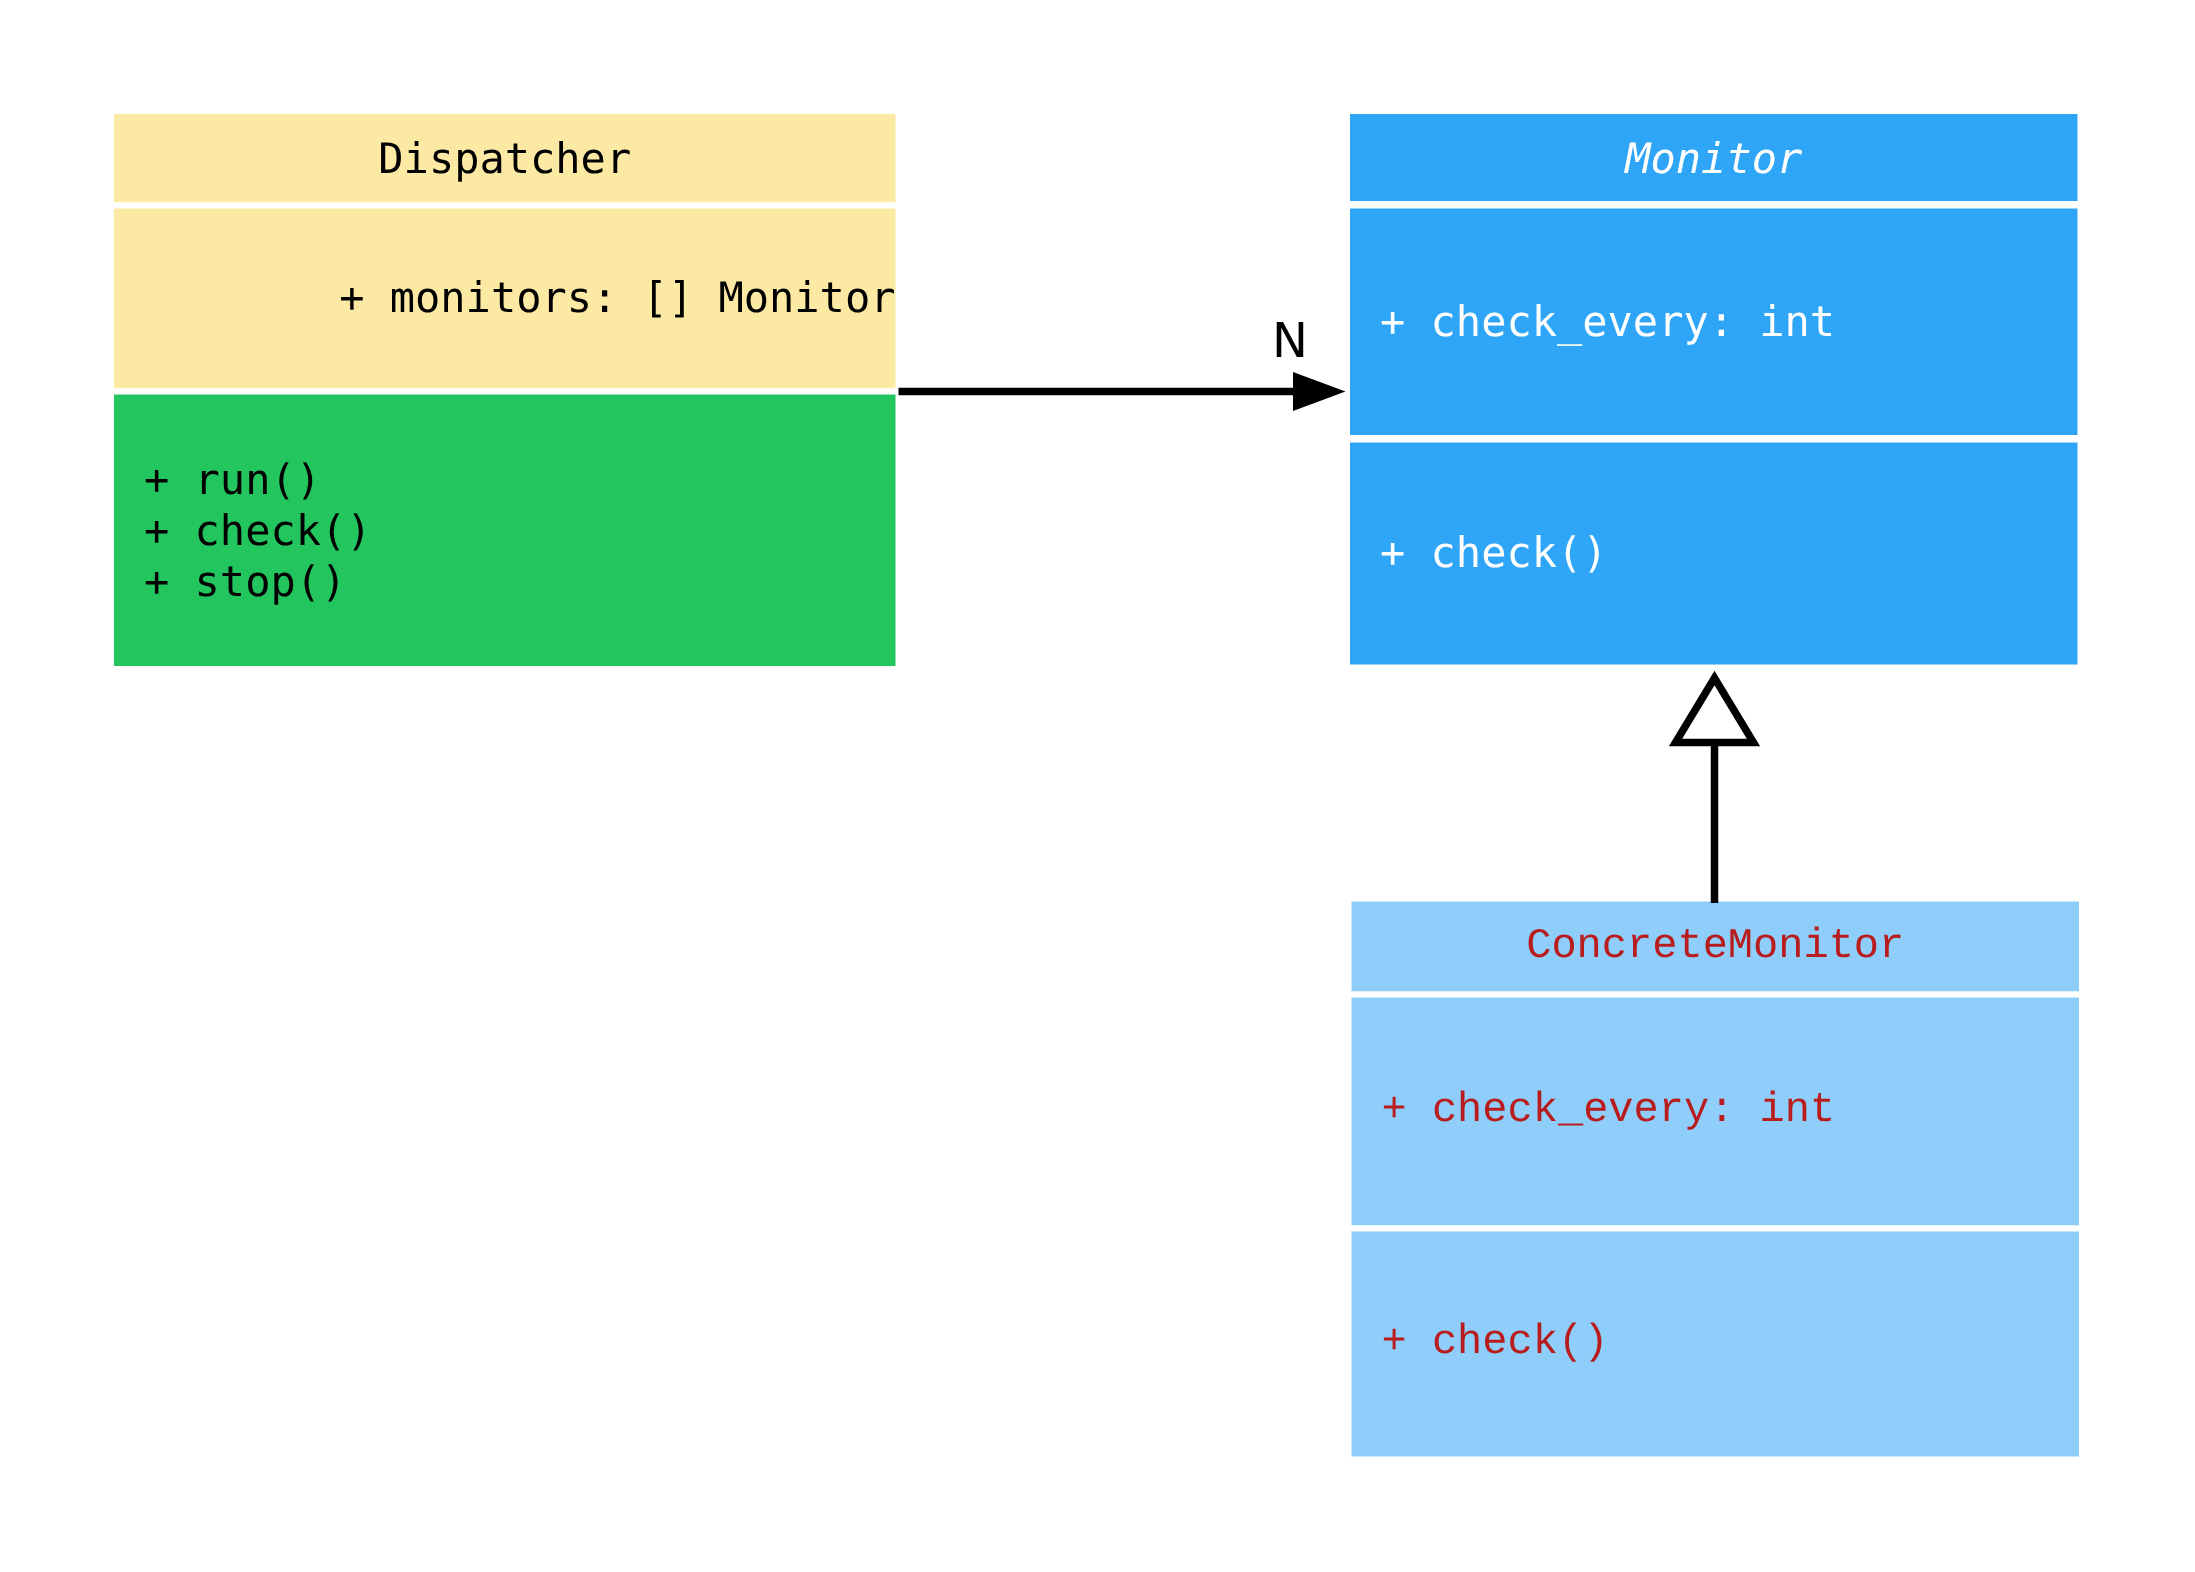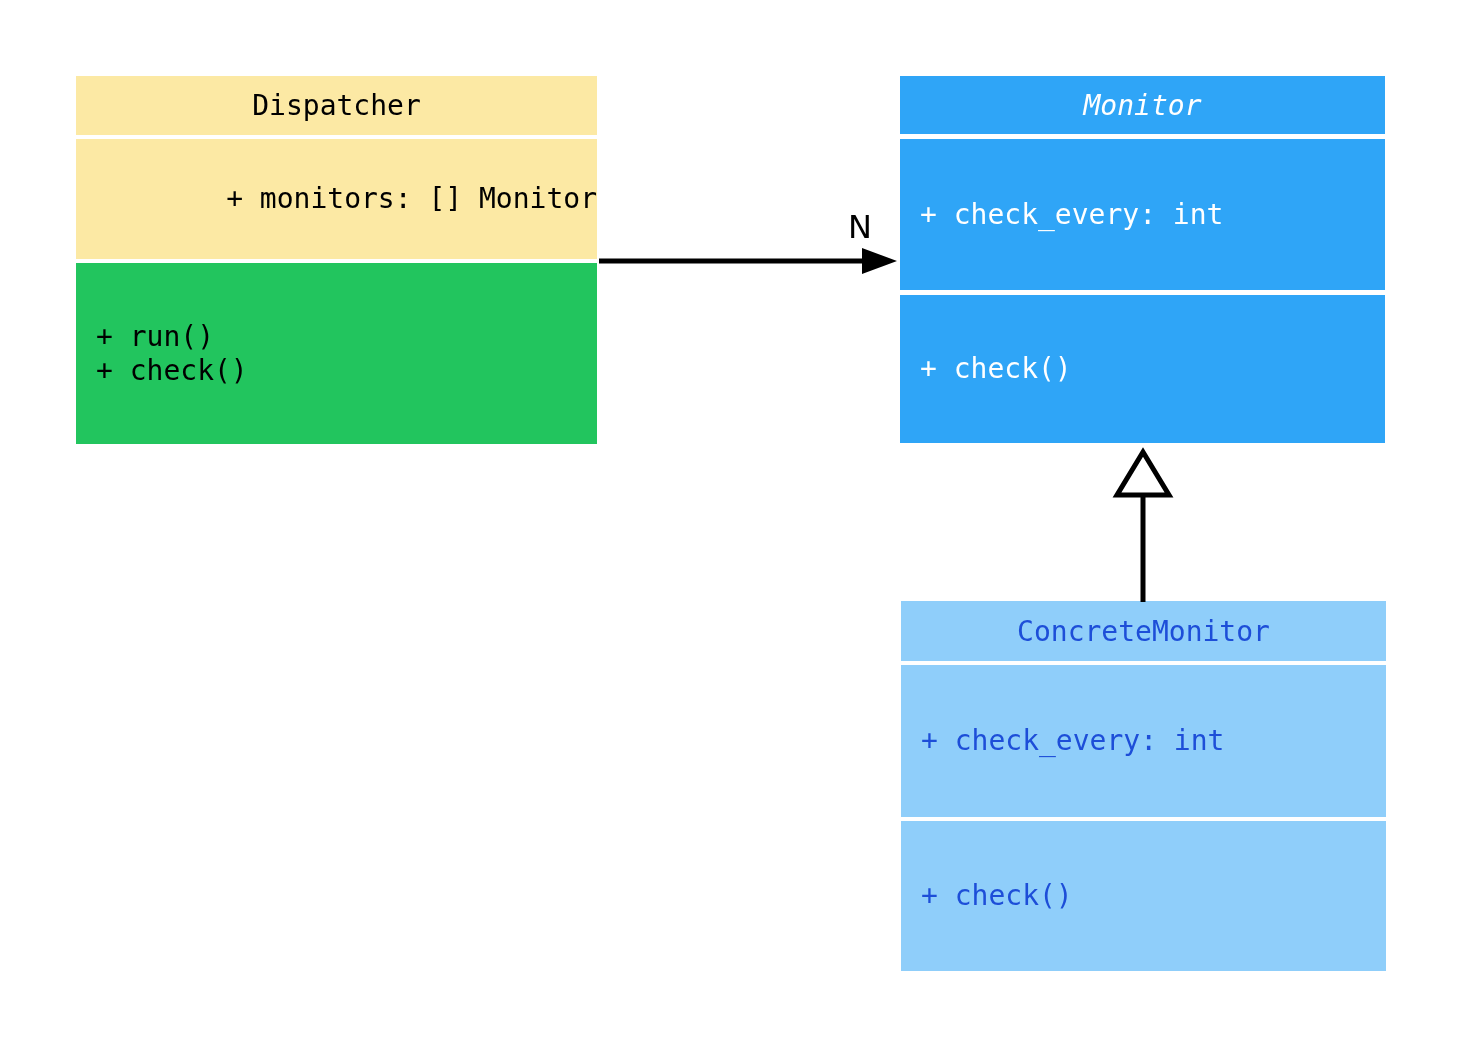--- a/index.html
+++ b/index.html
@@ -80,36 +80,37 @@
   <div class="uml-class" id="class-dispatcher" style="color: rgb(0, 0, 0);">
     <div class="sec title" style="background-color: rgb(252, 233, 164);">Dispatcher</div>
     <div class="gap4"></div>
     <div class="sec body attrs" style="background-color: rgb(252, 233, 164); text-align: right;">
       <div class="line">+ monitors: [] Monitor</div>
     </div>
     <div class="gap4"></div>
     <div class="sec body methods" style="background-color: #22c55e;">
       <div class="line">+ run()</div>
       <div class="line">+ check()</div>
+      <div class="line">+ stop()</div>
     </div>
   </div>
 
   <div class="uml-class" id="class-monitor" style="color: rgb(255, 255, 255);">
     <div class="sec title abstract" style="background-color: rgb(47, 165, 247);">Monitor</div>
     <div class="gap5"></div>
     <div class="sec body attrs" style="background-color: rgb(47, 165, 247);">
       <div class="line">+ check_every: int</div>
     </div>
     <div class="gap5"></div>
     <div class="sec body methods" style="background-color: rgb(47, 165, 247);">
       <div class="line">+ check()</div>
     </div>
   </div>
 
-  <div class="uml-class" id="class-concretemonitor" style="color: #1d4ed8;">
+  <div class="uml-class" id="class-concretemonitor" style="color: #b91c1c; font-family: Liberation Mono, monospace;">
     <div class="sec title" style="background-color: rgb(143, 206, 250);">ConcreteMonitor</div>
     <div class="gap4"></div>
     <div class="sec body attrs" style="background-color: rgb(143, 206, 250);">
       <div class="line">+ check_every: int</div>
     </div>
     <div class="gap4"></div>
     <div class="sec body methods" style="background-color: rgb(143, 206, 250);">
       <div class="line">+ check()</div>
     </div>
   </div>

